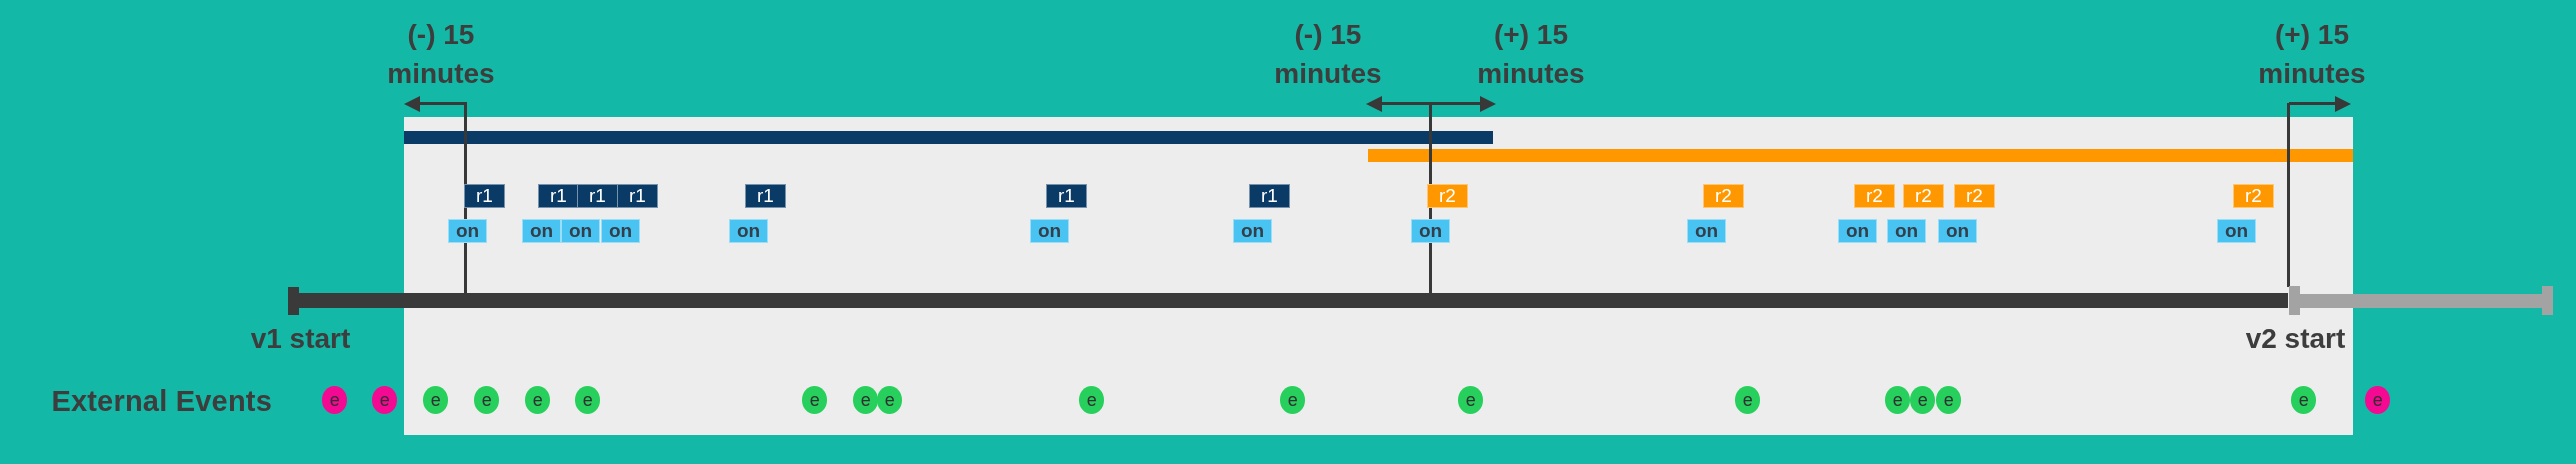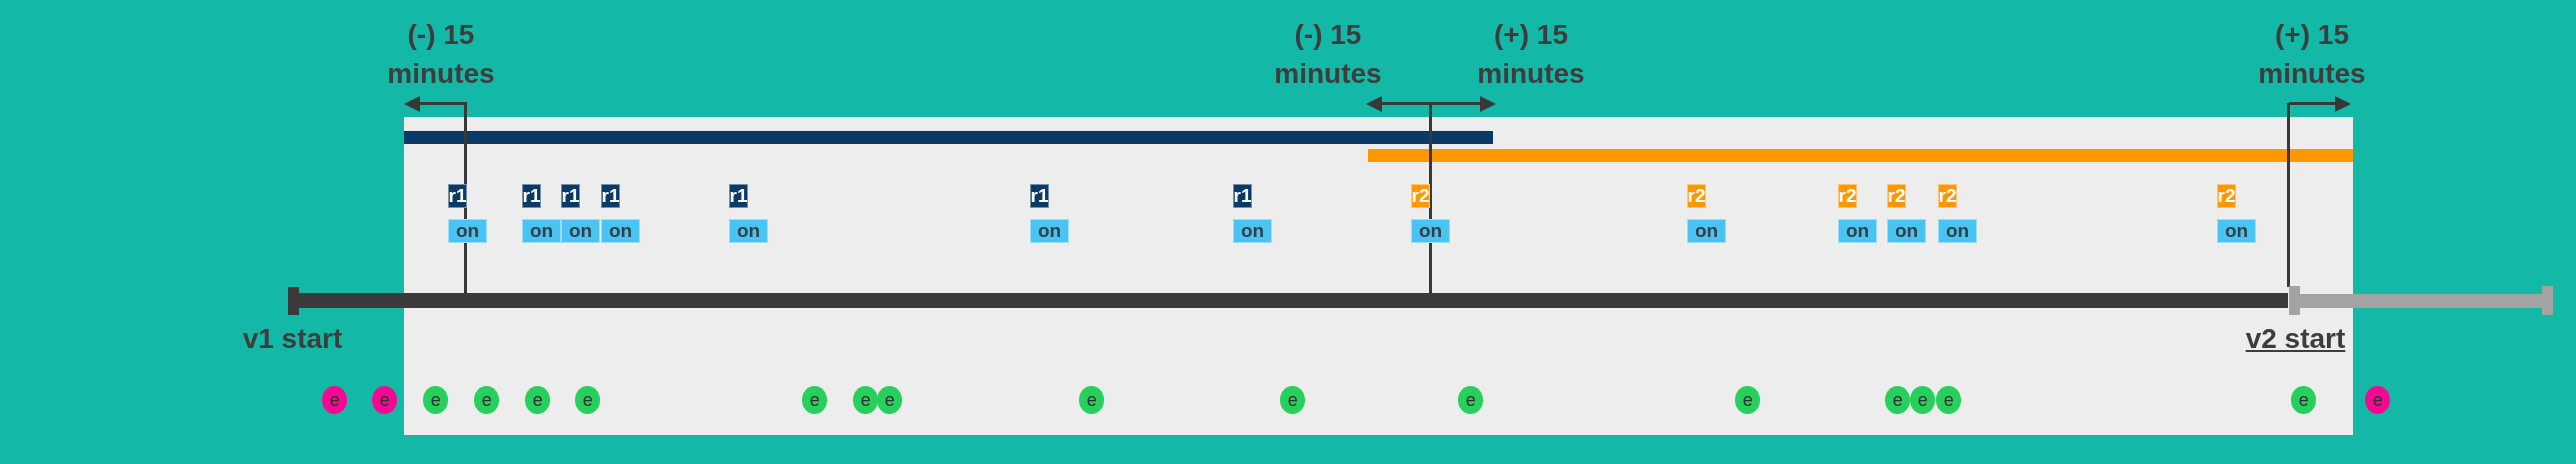--- a/index.html
+++ b/index.html
@@ -26,24 +26,24 @@
     text-align:center;font-size:28px;font-weight:600;color:#3d3d3d;
     line-height:39px;white-space:nowrap;
   }
   .vline{position:absolute;width:2.8px;background:#383838;}
   .hseg{position:absolute;height:2.8px;top:102px;background:#383838;}
   .ahead{position:absolute;width:0;height:0;top:96px;}
   .ahead.left{border-top:8.5px solid transparent;border-bottom:8.5px solid transparent;border-right:16px solid #383838;}
   .ahead.right{border-top:8.5px solid transparent;border-bottom:8.5px solid transparent;border-left:16px solid #383838;}
   .bar{position:absolute;height:13px;}
   .impression-box{
-    position:absolute;width:19px;height:24.4px;top:184px;
+    position:absolute;width:41px;height:24.4px;top:184px;
     display:flex;align-items:center;justify-content:center;
-    font-size:19px;font-weight:700;color:#ffffff;
-    box-sizing:border-box;border:0.9px solid rgba(255,255,255,0.45);
+    font-size:19px;font-weight:400;color:#ffffff;
+    box-sizing:border-box;border:0.9px solid rgba(255,255,255,0.45);margin-left:16px;
   }
   .on-box{
     position:absolute;width:39px;height:24.4px;top:219px;
     display:flex;align-items:center;justify-content:center;
     font-size:19px;font-weight:600;color:#333f4a;
     box-sizing:border-box;border:0.9px solid rgba(255,255,255,0.45);
   }
   .edot{
     position:absolute;width:25.4px;height:28px;top:386px;
     border-radius:50%;
@@ -144,17 +144,18 @@
       <div class="edot" style="left: 1280px; background: rgb(39, 208, 92);">e</div>
       <div class="edot" style="left: 1458px; background: rgb(39, 208, 92);">e</div>
       <div class="edot" style="left: 1735px; background: rgb(39, 208, 92);">e</div>
       <div class="edot" style="left: 1885px; background: rgb(39, 208, 92);">e</div>
       <div class="edot" style="left: 1910px; background: rgb(39, 208, 92);">e</div>
       <div class="edot" style="left: 1936px; background: rgb(39, 208, 92);">e</div>
       <div class="edot" style="left: 2291px; background: rgb(39, 208, 92);">e</div>
       <div class="edot" style="left: 2365px; background: rgb(244, 10, 146);">e</div>
     </div>
 
+  <div class="row-label" style="top:385px">External Events</div>
 
-  <div class="start-label" id="v1-label" style="left: 189px; top: 323px;">v1 start</div>
-  <div class="start-label" id="v2-label" style="left: 2192px; top: 323px; text-decoration: underline;">v2 start</div>
+  <div class="start-label" id="v1-label" style="left: 197px; top: 323px;">v1 start</div>
+  <div class="start-label" id="v2-label" style="left: 2192px; top: 323px;">v2 start</div>
 </div>
 
 
 </body></html>

